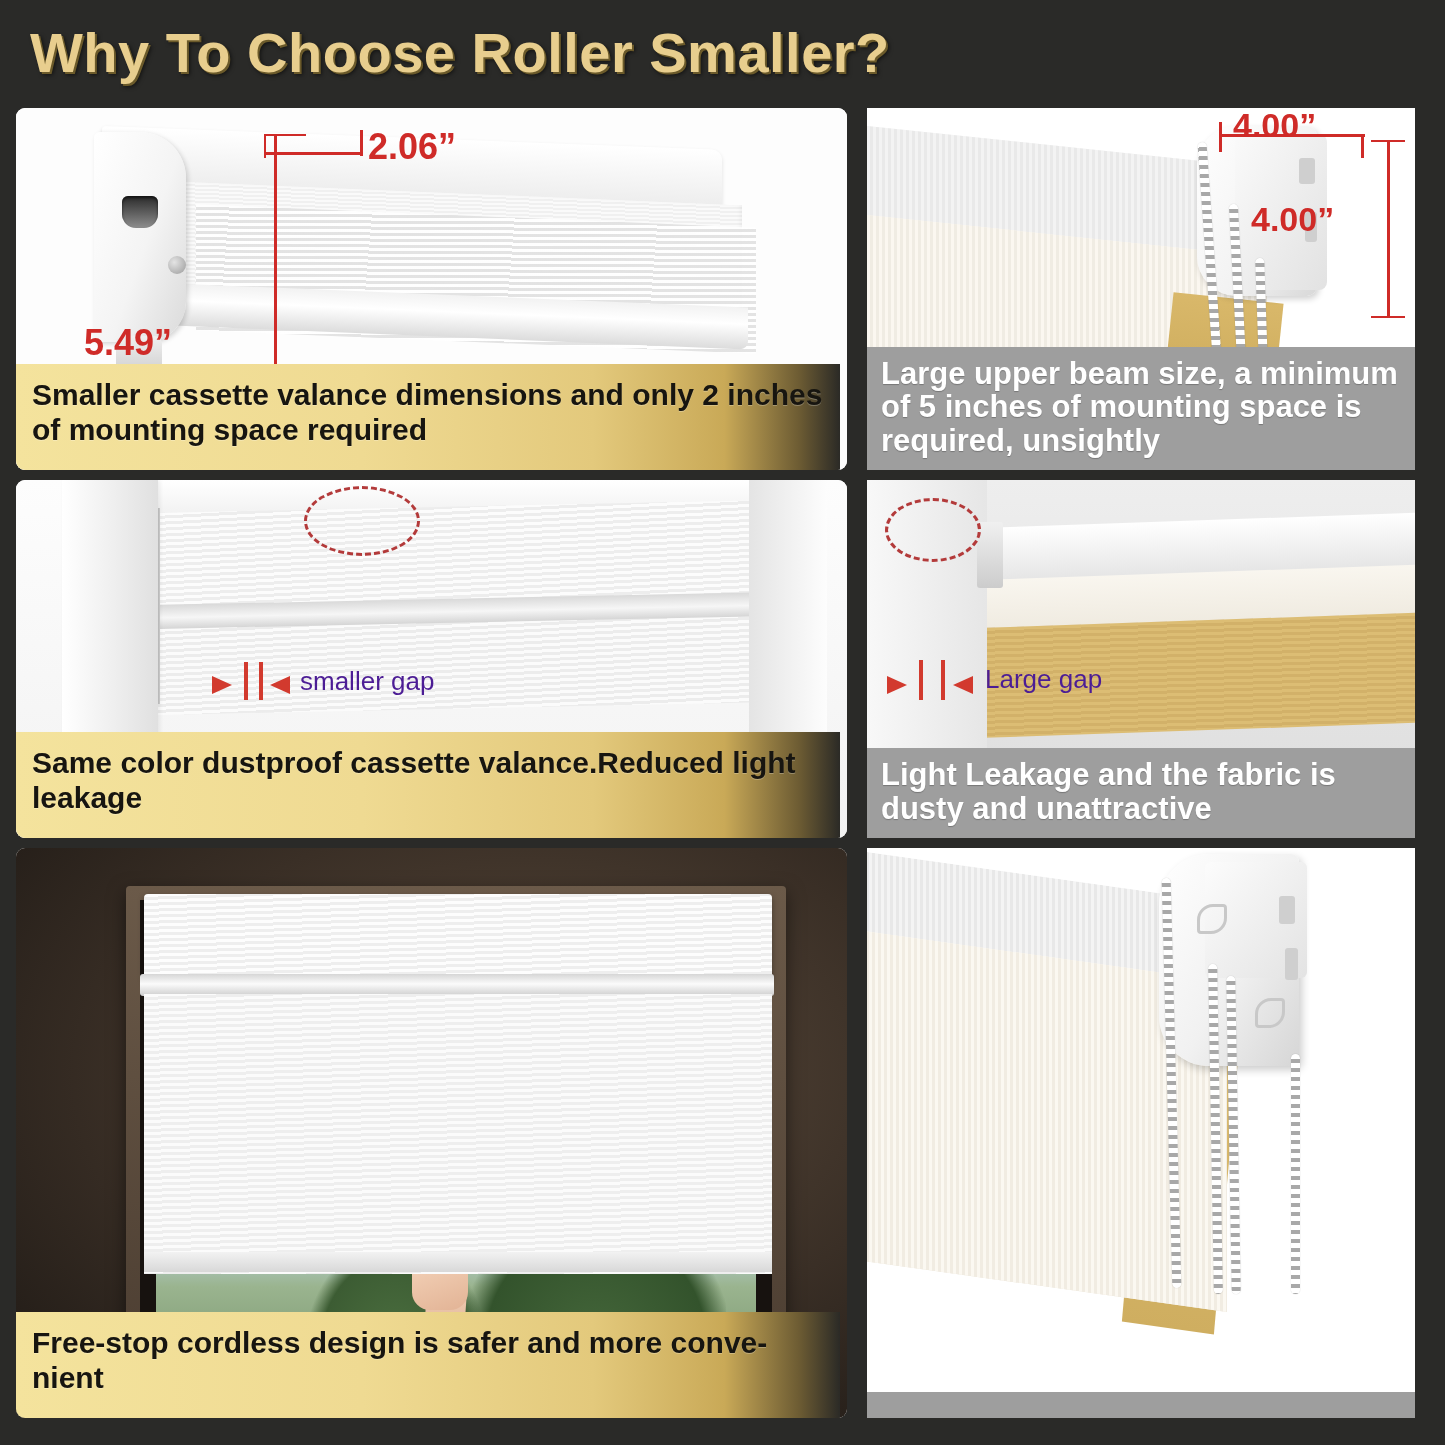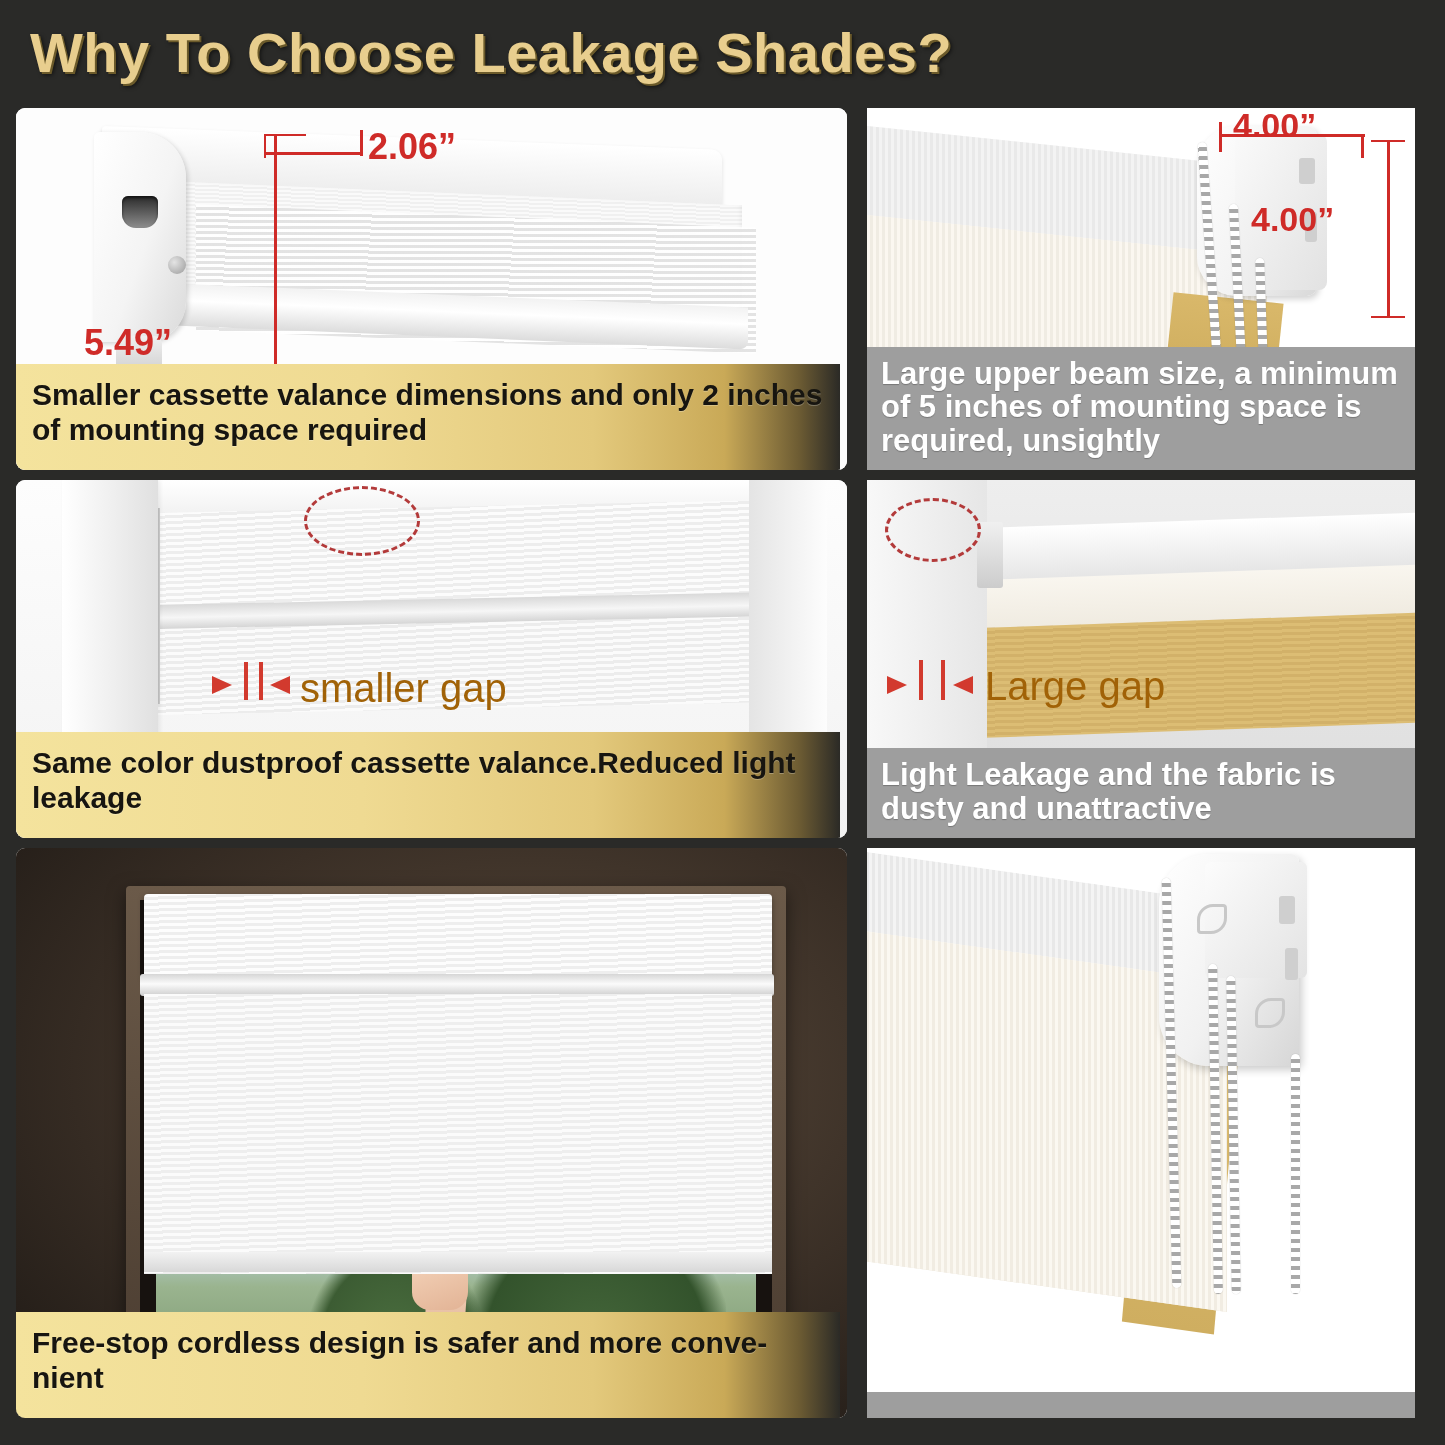--- a/index.html
+++ b/index.html
@@ -80,22 +80,22 @@
   .redline{ position:absolute; background:#cf2b28; }
 
   .dashed-oval{
     position:absolute;
     border:3.5px dashed #b33a3a;
     border-radius:50%;
   }
 
   .gaplabel{
     position:absolute;
-    color:#a16207;
-    font-size:40px;
+    color:#4c1d95;
+    font-size:26px;
     white-space:nowrap;
   }
   .arrow-r, .arrow-l{
     position:absolute; width:0; height:0;
     border-top:9px solid transparent;
     border-bottom:9px solid transparent;
   }
   .arrow-r{ border-left:20px solid #d23a2e; }
   .arrow-l{ border-right:20px solid #d23a2e; }
   .gapbar{ position:absolute; width:4px; background:#d23a2e; }
@@ -355,21 +355,21 @@
 
   .floor-bar{
     position:absolute; left:0; right:0; bottom:0; height:26px;
     background:#9e9e9e;
   }
 </style>
 </head>
 <body>
 
 <div class="title-bar">
-  <div class="title">Why To Choose Leakage Shades?</div>
+  <div class="title">Why To Choose Roller Smaller?</div>
 </div>
 
 <div class="grid">
 
   <div class="cell left">
     <div class="panel good">
       <div class="art">
         <div class="p1-bg"></div>
         <div class="p1-head"></div>
         <div class="p1-body"></div>

